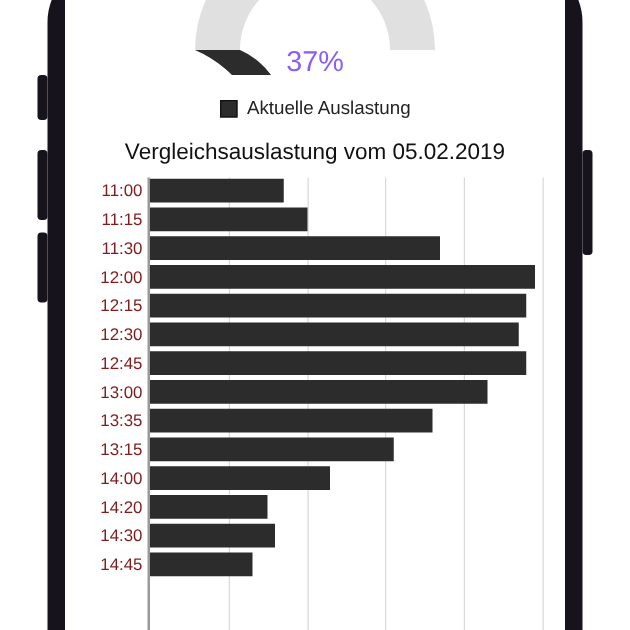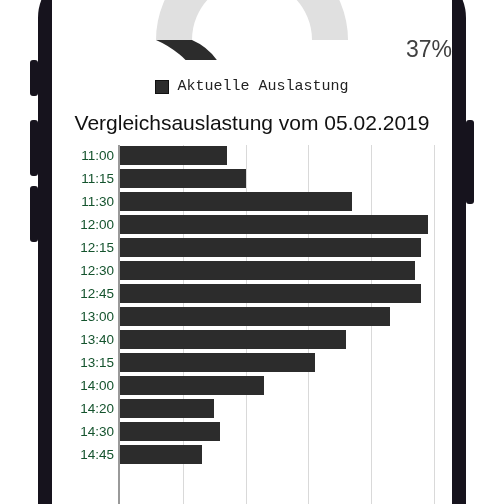--- a/index.html
+++ b/index.html
@@ -46,42 +46,41 @@
     top: -64px;
     transform: translateX(-50%);
     width: 220px;
     height: 140px;
   }
   .gauge svg { width: 220px; height: 140px; }
   .gauge-label {
     position: absolute;
     left: 0; right: 0;
     top: 52px;
-    text-align: right;
+    text-align: center;
     font-size: 23px;
-    color: #404040;
+    color: #8b5cf6;
   }
   .legend {
     display: flex;
     align-items: center;
     justify-content: center;
     gap: 8px;
     font-size: 15px;
     color: #222;
     margin-top: 6px;
-    font-family: Liberation Mono, monospace;
   }
   .legend-swatch {
     width: 14px; height: 14px;
     background: #2c2c2c;
     border: 1px solid #111;
   }
   .title {
     text-align: center;
-    font-size: 21px;
+    font-size: 18px;
     color: #111;
     margin: 16px 0 10px;
   }
   .chart {
     position: relative;
     margin-left: 66px;
     margin-right: 18px;
     height: 420px;
     border-left: 2px solid #999;
   }
@@ -103,21 +102,21 @@
     height: 21px;
     margin-bottom: 2px;
   }
   .row-label {
     position: absolute;
     left: -50px;
     width: 44px;
     top: 0;
     line-height: 21px;
     font-size: 13.5px;
-    color: #14532d;
+    color: #7f1d1d;
     text-align: right;
   }
   .bar {
     position: absolute;
     left: 0;
     top: 1px;
     height: 19px;
     background: #2c2c2c;
   }
 </style>
@@ -184,21 +183,21 @@
         </div>
         <div class="row">
           <div class="row-label">12:45</div>
           <div class="bar" style="width: 96%; background: rgb(44, 44, 44);"></div>
         </div>
         <div class="row">
           <div class="row-label">13:00</div>
           <div class="bar" style="width: 86%; background: rgb(44, 44, 44);"></div>
         </div>
         <div class="row">
-          <div class="row-label">13:40</div>
+          <div class="row-label">13:35</div>
           <div class="bar" style="width: 72%; background: rgb(44, 44, 44);"></div>
         </div>
         <div class="row">
           <div class="row-label">13:15</div>
           <div class="bar" style="width: 62%; background: rgb(44, 44, 44);"></div>
         </div>
         <div class="row">
           <div class="row-label">14:00</div>
           <div class="bar" style="width: 46%; background: rgb(44, 44, 44);"></div>
         </div>

